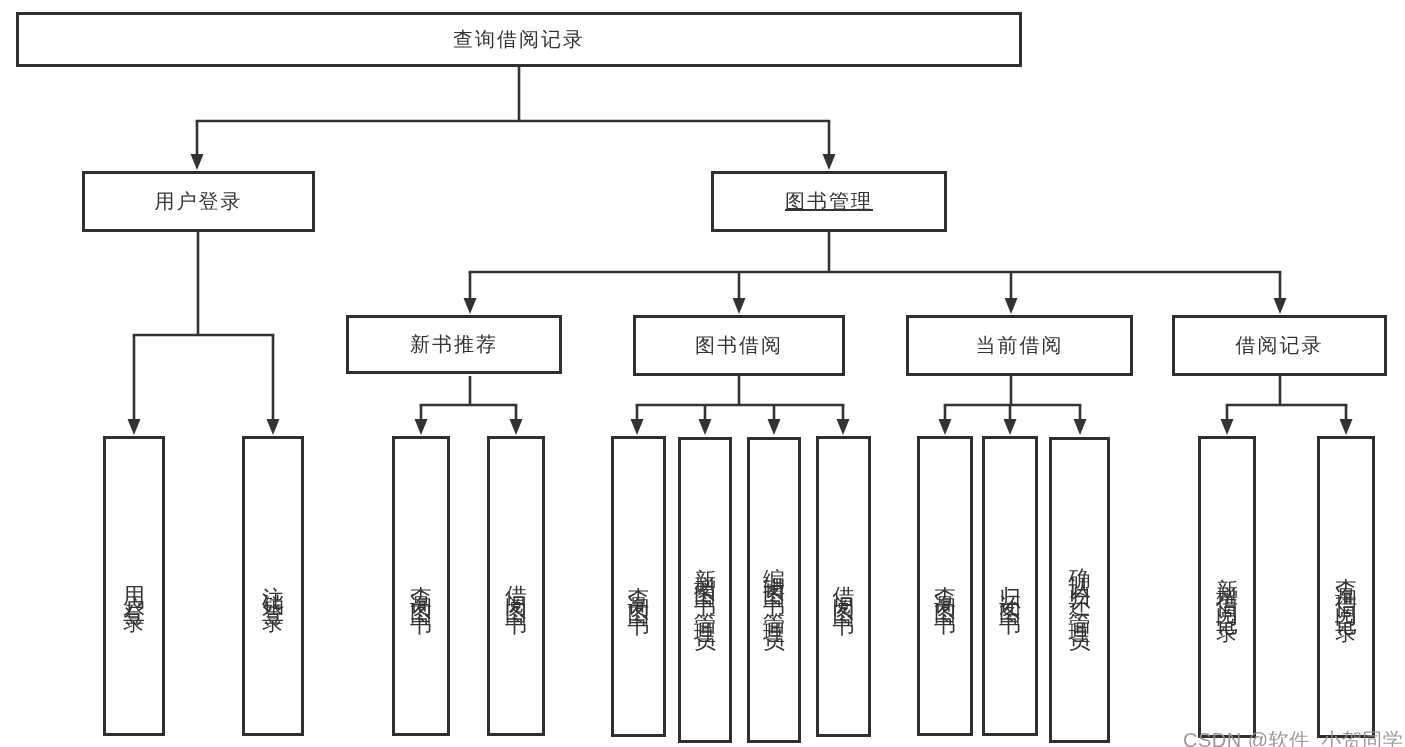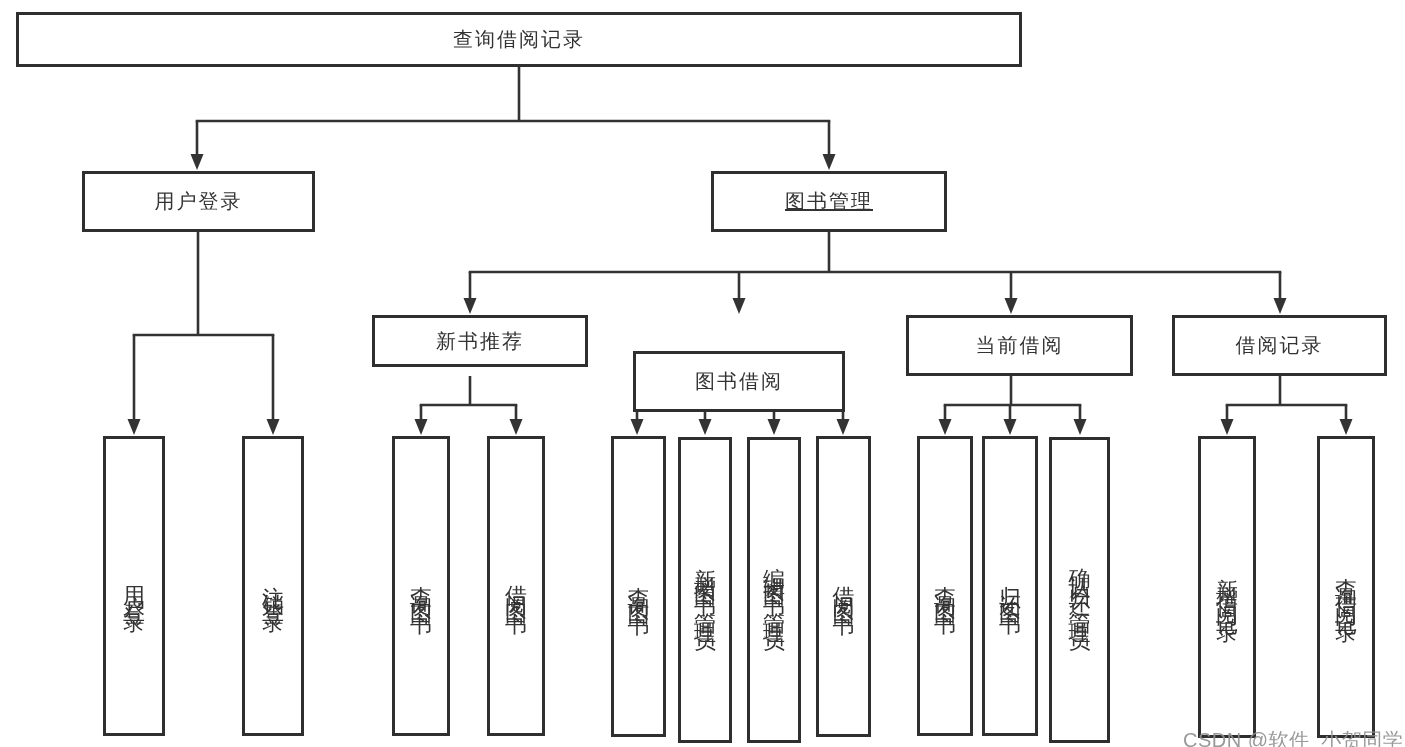--- a/index.html
+++ b/index.html
@@ -140,24 +140,24 @@
     <span class="hlabel">查询借阅记录</span>
   </div>
 
   <div class="node" style="left:82px; top:171px; width:233px; height:61px;">
     <span class="hlabel">用户登录</span>
   </div>
   <div class="node" style="left:711px; top:171px; width:236px; height:61px;text-decoration:underline;">
     <span class="hlabel">图书管理</span>
   </div>
 
-  <div class="node" style="left:372px; top:315px; width:216px; height:52px;">
+  <div class="node" style="left:346px; top:315px; width:216px; height:59px;">
     <span class="hlabel">新书推荐</span>
   </div>
-  <div class="node" style="left:633px; top:315px; width:212px; height:61px;margin-top:36px;">
+  <div class="node" style="left:633px; top:315px; width:212px; height:61px;">
     <span class="hlabel">图书借阅</span>
   </div>
   <div class="node" style="left:906px; top:315px; width:227px; height:61px;">
     <span class="hlabel">当前借阅</span>
   </div>
   <div class="node" style="left:1172px; top:315px; width:215px; height:61px;">
     <span class="hlabel">借阅记录</span>
   </div>
 
   <div class="node" style="left:103px; top:436px; width:62px; height:300px;">

